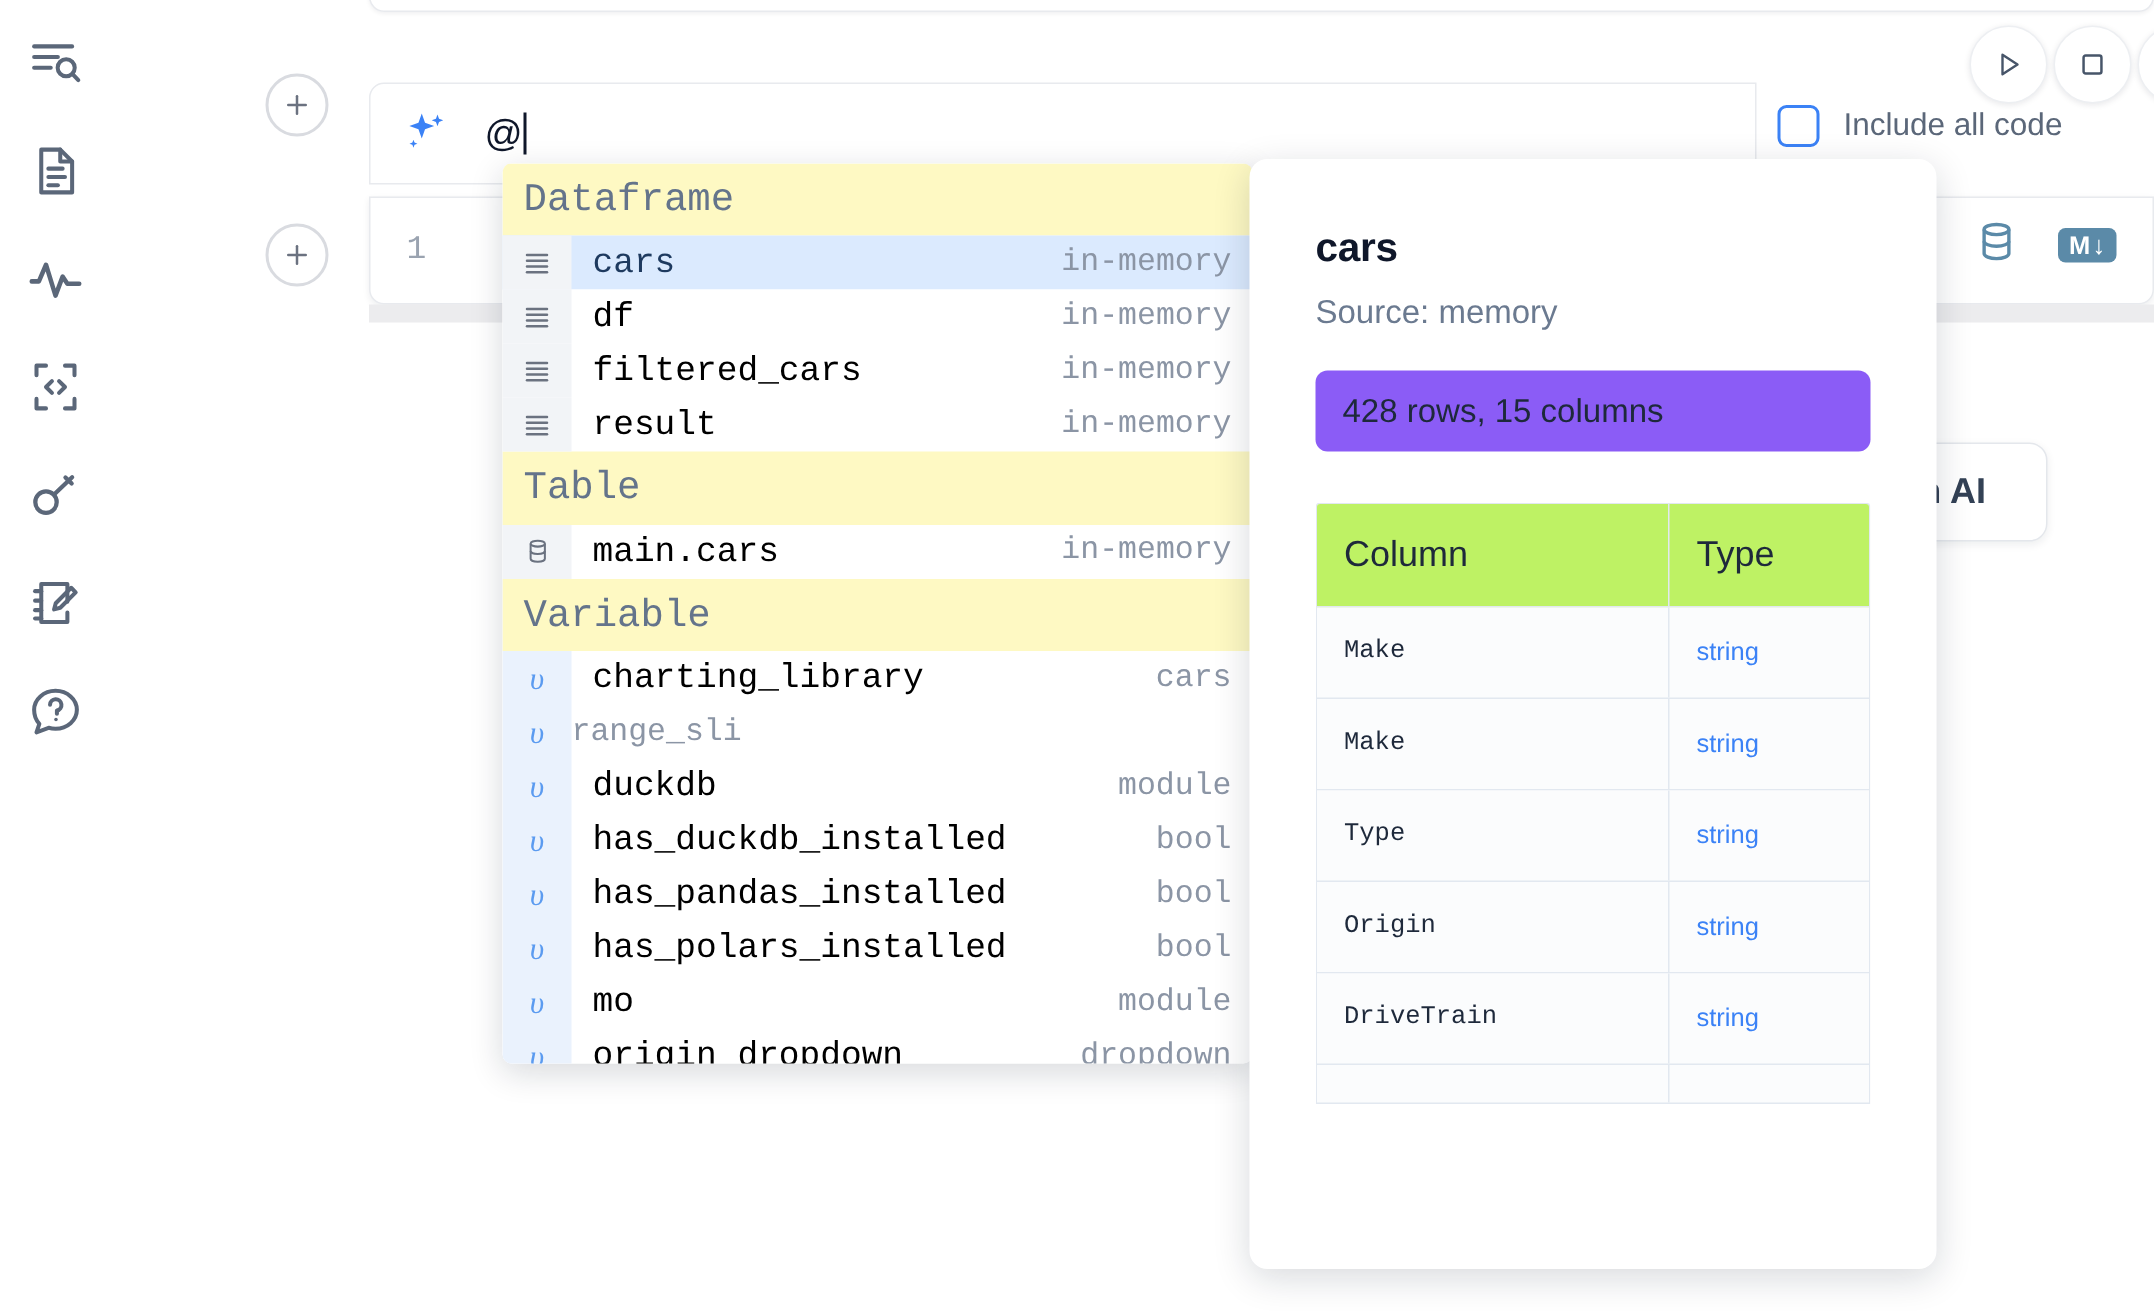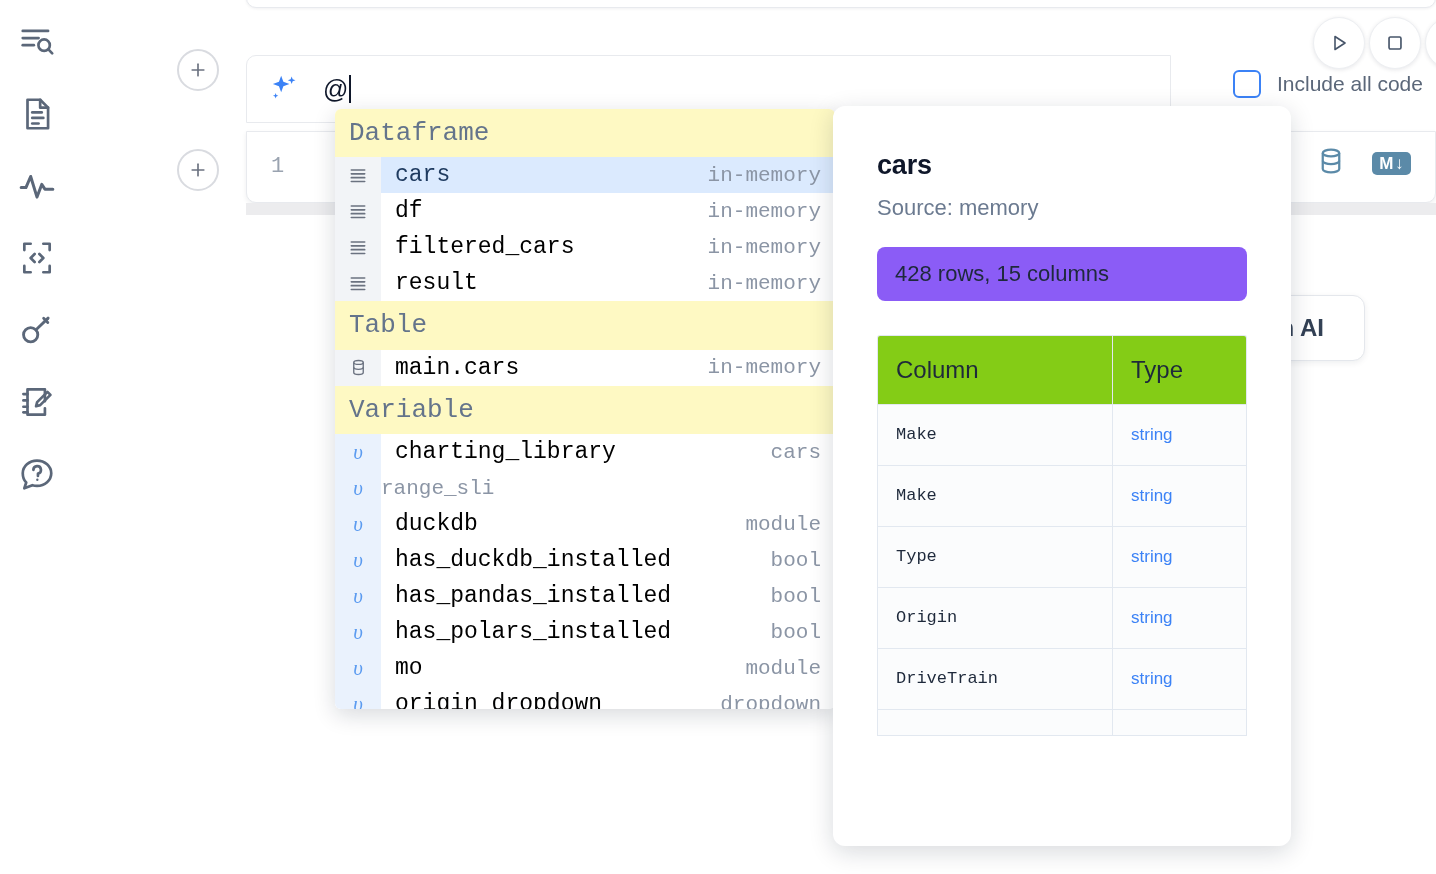--- a/index.html
+++ b/index.html
@@ -116,21 +116,20 @@
   .run-btn  { left: 1313px; top: 17px; }
   .stop-btn { left: 1369px; top: 17px; }
   .extra-btn{ left: 1425px; top: 17px; }
 
   
   .include-row {
     position: absolute;
     left: 1185px; top: 70px;
     display: flex; align-items: center;
     cursor: pointer;
-    margin-left: 48px;
   }
   .checkbox {
     width: 28px; height: 28px;
     border: 2px solid #3b82f6;
     border-radius: 6px;
     background: #ffffff;
     flex: none;
   }
   .include-label {
     margin-left: 16px;
@@ -291,21 +290,21 @@
     color: #1e293b;
   }
   .doc-table {
     margin-top: 34px;
     border: 1px solid #e2e8f0;
     border-bottom: none;
     border-radius: 3px 3px 0 0;
     overflow: hidden;
   }
   .doc-tr { display: flex; border-bottom: 1px solid #e2e8f0; }
-  .doc-tr.head { background: #84cc16; }
+  .doc-tr.head { background: #bef264; }
   .doc-td {
     padding: 20px 0 20px 18px;
     font-size: 17px;
   }
   .doc-td.col {
     width: 235px; flex: none;
     border-right: 1px solid #e2e8f0;
     font-family: "Liberation Mono", monospace;
     color: #1e293b;
   }

